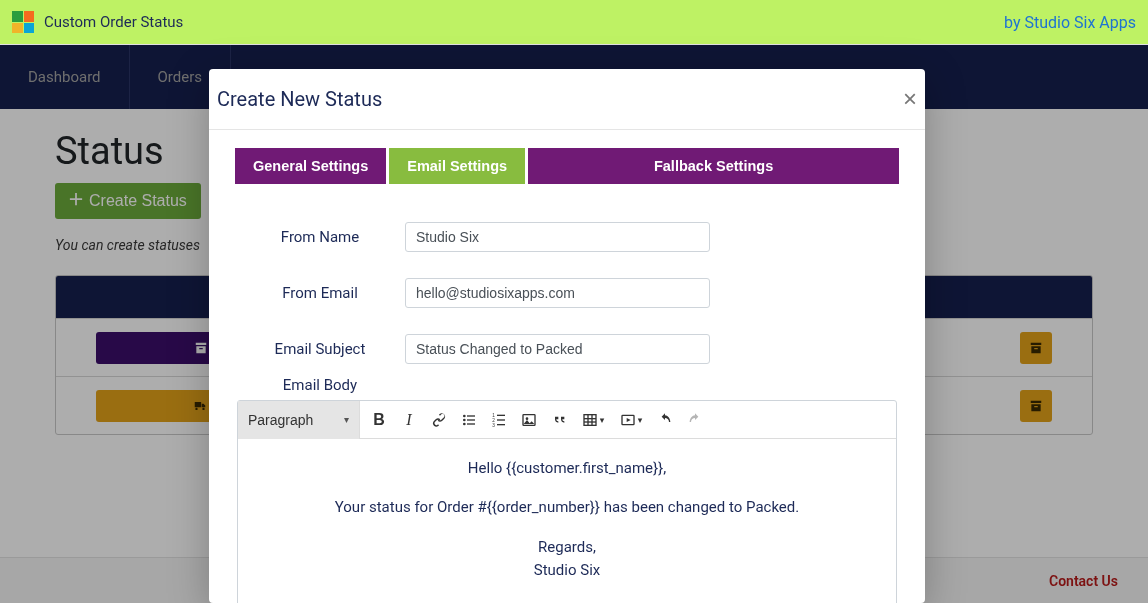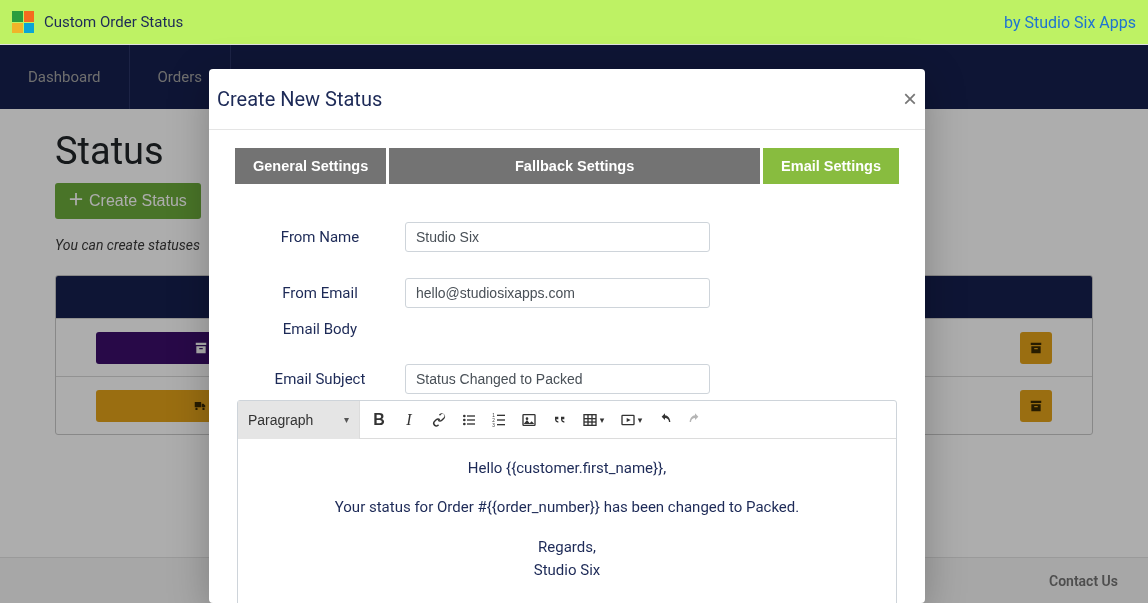--- a/index.html
+++ b/index.html
@@ -82,21 +82,21 @@
     width:32px; height:32px; border-radius:3px; display:flex; align-items:center; justify-content:center;
   }
   .badge-purple{background:#3b0e6b;color:#fff;}
   .badge-amber{background:#e3a21a;color:#222;}
 
   .footer-bar {
     position:absolute; bottom:0; left:0; right:0;
     height:46px; background:#f6f6f6; border-top:1px solid #e3e3e3;
     display:flex; align-items:center; justify-content:flex-end; padding:0 30px;
   }
-  .contact-link{color:#737373; font-weight:600; font-size:14px;}
+  .contact-link{color:#b91c1c; font-weight:600; font-size:14px;}
 
   
   .overlay {
     position:absolute; top:45px; left:0; right:0; bottom:0;
     background:rgba(0,0,0,0.32);
   }
 
   .modal {
     position:absolute;
     top:69px; left:209px;
@@ -113,21 +113,21 @@
     display:flex; align-items:center; justify-content:space-between;
   }
   .modal-title{font-size:20px; color:#1d2a57; font-weight:400;}
   .modal-close{color:#777; font-size:24px; line-height:1; cursor:pointer; background:none; border:none;}
 
   .modal-body{padding:18px 26px 0 26px; display:flex; flex-direction:column;}
 
   .tab-row{display:flex; gap:3px; margin-bottom:12px;}
   .tab{
     flex:0 0 auto; padding:10px 18px; color:#fff; font-size:14.5px; font-weight:600;
-    background:#737373; cursor:pointer; border:none;
+    background:#701a75; cursor:pointer; border:none;
   }
   .tab.active{background:#88bc3f;}
   .tab.wide{min-width:180px; text-align:center;}
 
   .form-row{display:flex; align-items:center; margin-top:26px;}
   .form-label{
     width:170px; text-align:center; color:#1d2a57; font-size:15px;
   }
   .form-input{
     flex:0 0 305px; height:30px; border:1px solid #ced4da; border-radius:3px;
@@ -249,38 +249,38 @@
 <div class="modal">
   <div class="modal-header">
     <div class="modal-title">Create New Status</div>
     <button class="modal-close">
       <span>×</span>
     </button>
   </div>
   <div class="modal-body">
     <div class="tab-row">
       <button class="tab">General Settings</button>
+      <button class="tab active">Email Settings</button>
       <button class="tab wide" style="flex:1">Fallback Settings</button>
-      <button class="tab active">Email Settings</button>
     </div>
 
     <div class="form-row">
       <div class="form-label">From Name</div>
       <input class="form-input" value="Studio Six" style="">
     </div>
     <div class="form-row">
       <div class="form-label">From Email</div>
       <input class="form-input" value="hello@studiosixapps.com" style="">
     </div>
-    <div class="form-row body-row">
-      <div class="form-label">Email Body</div>
-    </div>
     <div class="form-row">
       <div class="form-label">Email Subject</div>
       <input class="form-input" value="Status Changed to Packed" style="">
+    </div>
+    <div class="form-row body-row">
+      <div class="form-label">Email Body</div>
     </div>
 
     <div class="editor">
       <div class="editor-toolbar">
         <button class="toolbar-select">
           <span>Paragraph</span>
           <span style="font-size:10px;color:#555;">▾</span>
         </button>
         <div class="toolbar-buttons">
           <button class="tbtn" title="Bold">

